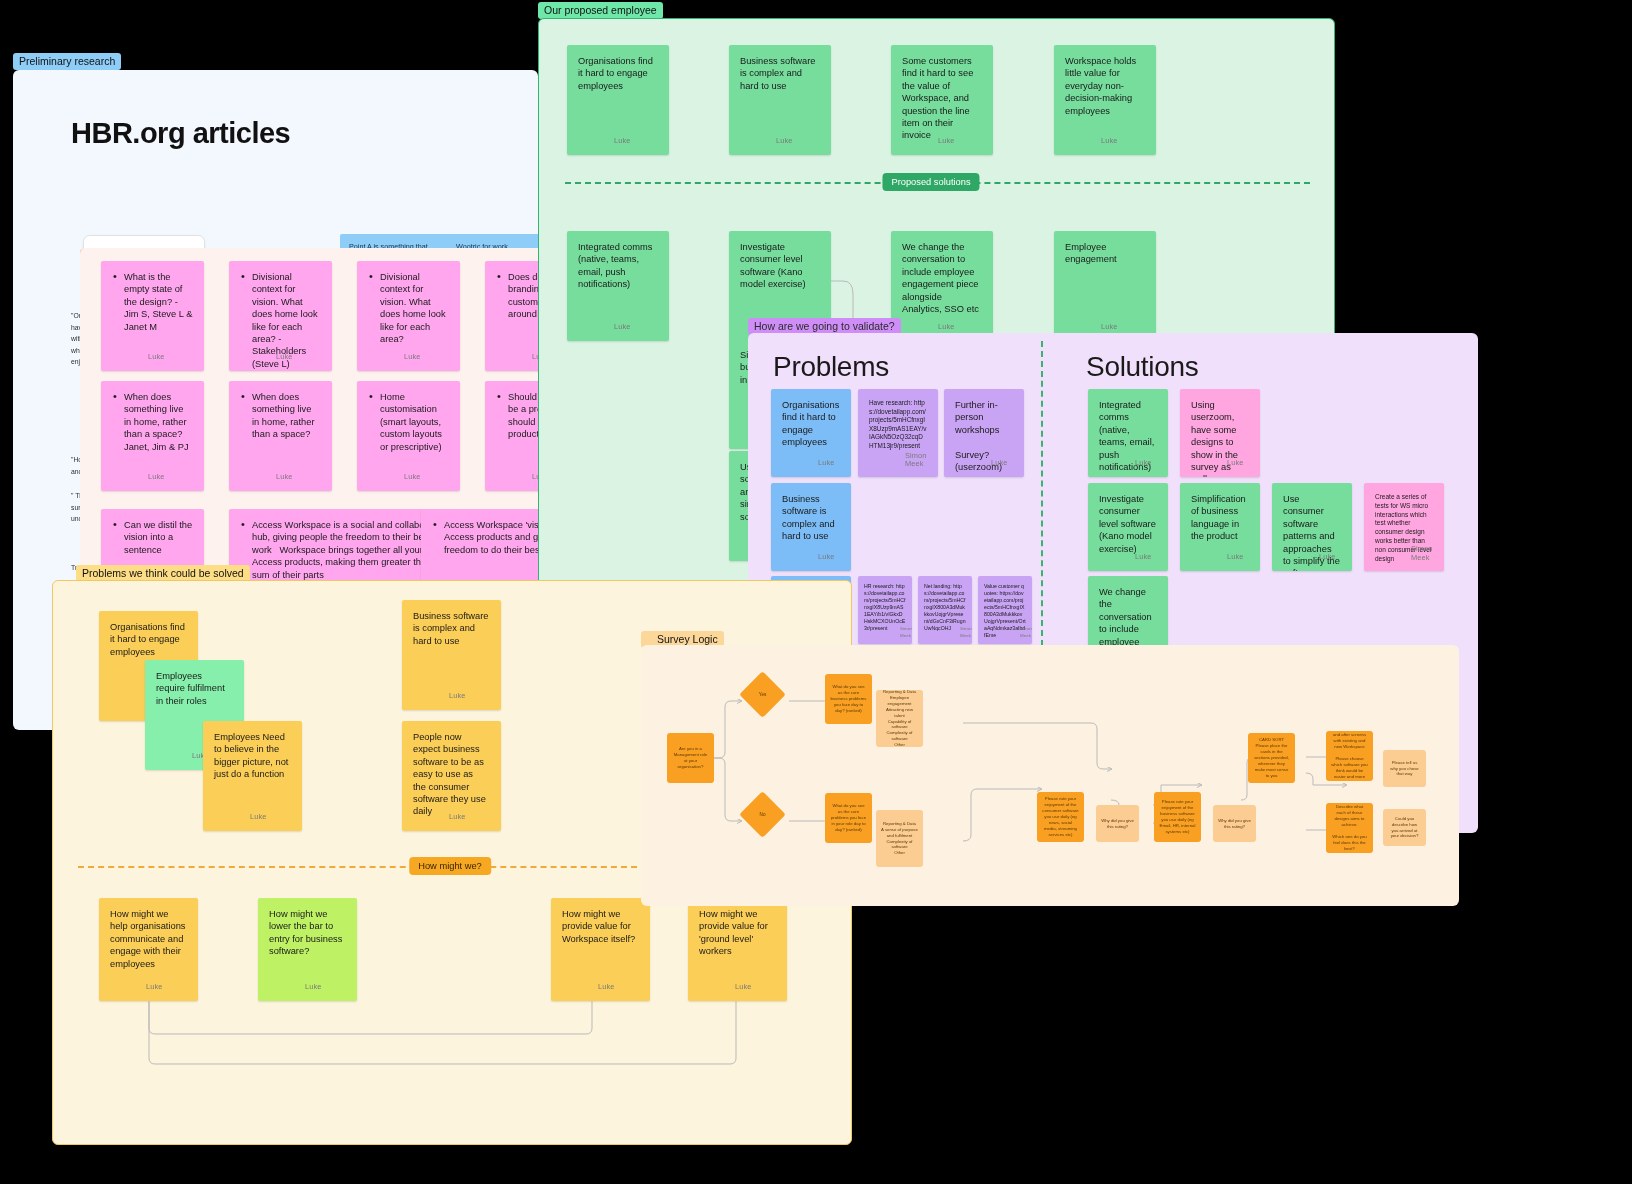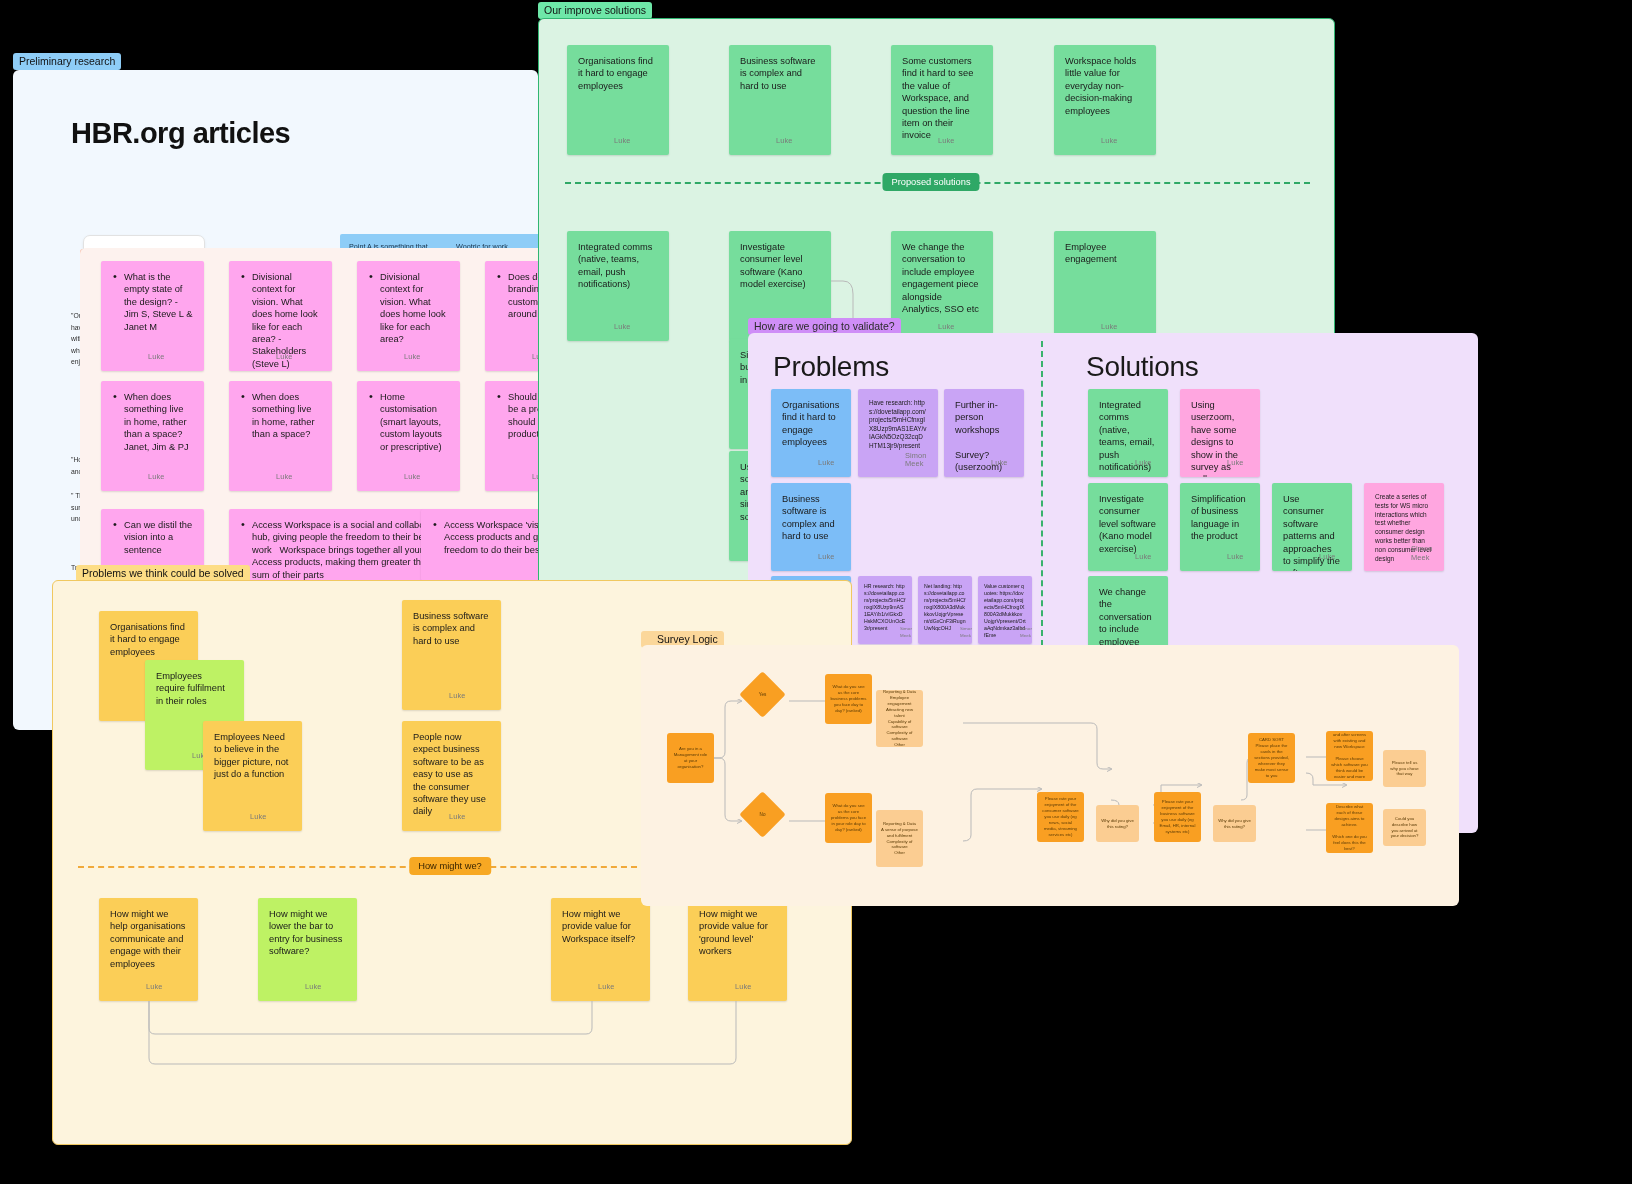--- a/index.html
+++ b/index.html
@@ -181,21 +181,21 @@
       <div class="note bullet" style="left:149px; top:261px; width:231px; height:72px; background:#ffa6ee;">
         <div class="body">Access Workspace is a social and collaborative hub, giving people the freedom to their best work   Workspace brings together all your Access products, making them greater than the sum of their parts</div>
       </div>
       <div class="note bullet" style="left:341px; top:261px; width:231px; height:72px; background:#ffa6ee;">
         <div class="body">Access Workspace 'vision' brings together your Access products and gives our users functional freedom to do their best work</div>
       </div>
     </div>
   </div>
 
   <div class="frame" id="solutions" style="left:538px; top:18px; width:797px; height:620px;">
-    <div class="frame-title" style="background:#6ee7a8; top:-16px;">Our improve solutions</div>
+    <div class="frame-title" style="background:#6ee7a8; top:-16px;">Our proposed employee</div>
     <div class="frame-body">
 
       <div class="note" style="left:28px; top:26px; width:102px; height:110px; background:#76dd9c;">
         <div class="body">Organisations find it hard to engage employees</div>
         <div class="author">Luke</div>
       </div>
       <div class="note" style="left:190px; top:26px; width:102px; height:110px; background:#76dd9c;">
         <div class="body">Business software is complex and hard to use</div>
         <div class="author">Luke</div>
       </div>
@@ -322,21 +322,21 @@
   </div>
 
   <div class="frame" id="problems" style="left:52px; top:580px; width:800px; height:565px;">
     <div class="frame-title" style="background:#fddd86; top:-15px;">Problems we think could be solved</div>
     <div class="frame-body">
 
       <div class="note" style="left:46px; top:30px; width:99px; height:110px; background:#fbce57;">
         <div class="body">Organisations find it hard to engage employees</div>
         <div class="author">Luke</div>
       </div>
-      <div class="note" style="left:92px; top:79px; width:99px; height:110px; background:#bef264;">
+      <div class="note" style="left:92px; top:79px; width:99px; height:110px; background:#86efac;">
         <div class="body">Employees require fulfilment in their roles</div>
         <div class="author">Luke</div>
       </div>
       <div class="note" style="left:150px; top:140px; width:99px; height:110px; background:#fbce57;">
         <div class="body">Employees Need to believe in the bigger picture, not just do a function</div>
         <div class="author">Luke</div>
       </div>
       <div class="note" style="left:349px; top:19px; width:99px; height:110px; background:#fbce57;">
         <div class="body">Business software is complex and hard to use</div>
         <div class="author">Luke</div>

